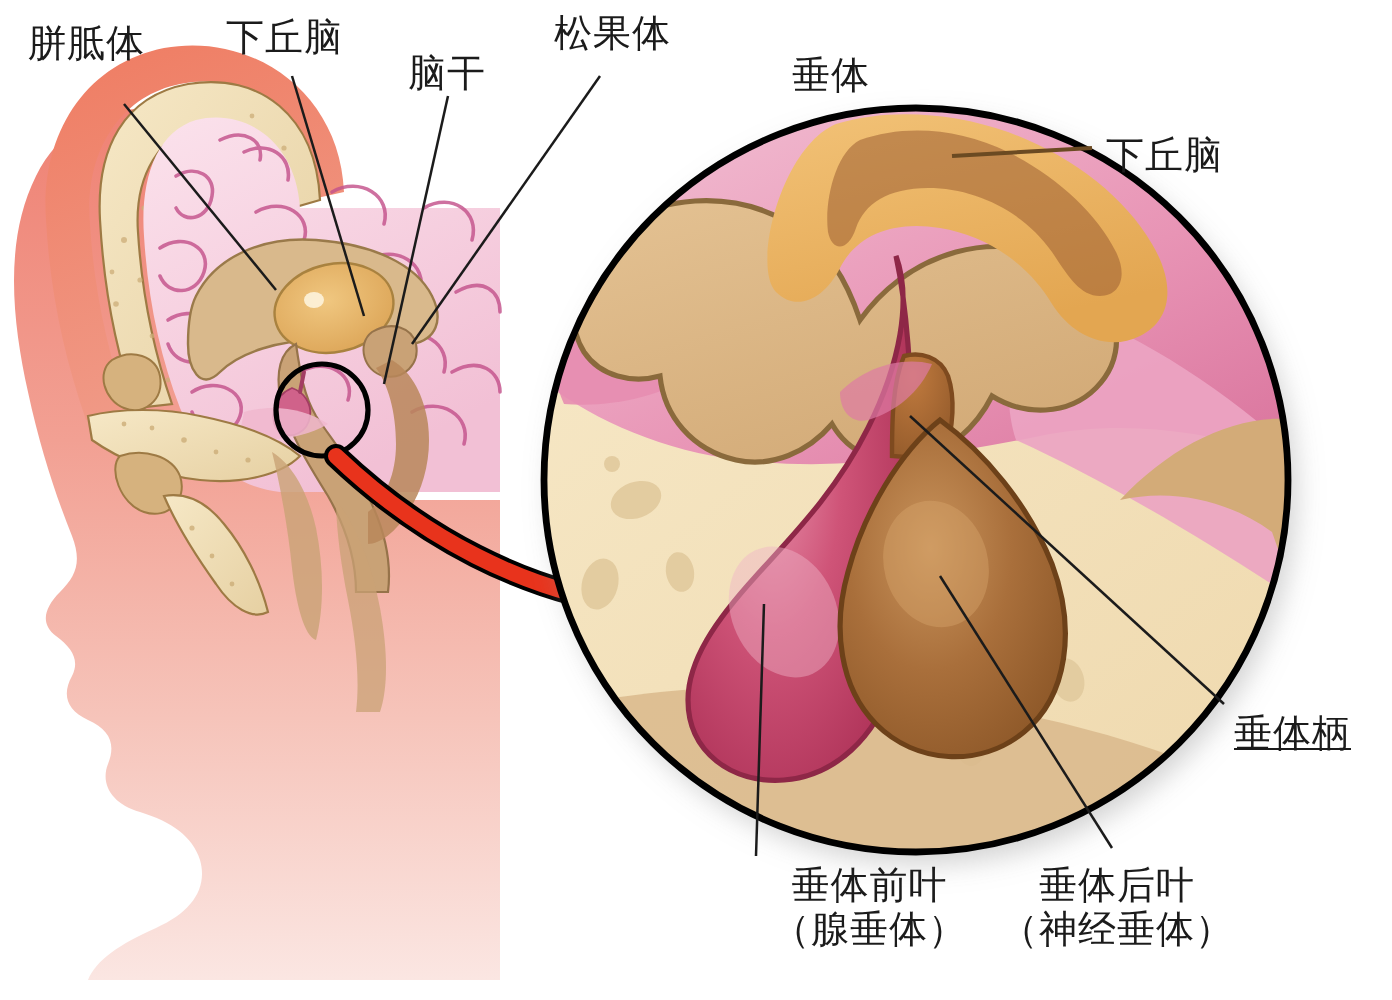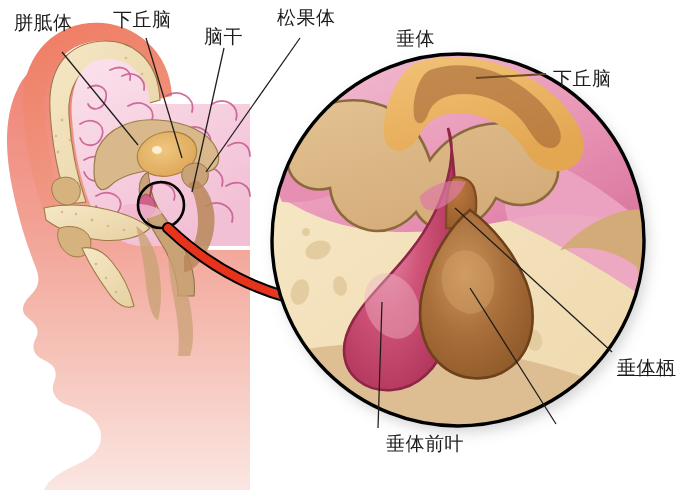--- a/index.html
+++ b/index.html
@@ -290,15 +290,18 @@
 <div class="lbl" style="left:113px; top:9px;">下丘脑</div>
 <div class="lbl" style="left:204px; top:28px;font-family:Liberation Mono, monospace;">脑干</div>
 <div class="lbl" style="left:277px; top:7px;">松果体</div>
 
 <div class="lbl" style="left:396px; top:28px;">垂体</div>
 <div class="lbl" style="left:553px; top:68px;">下丘脑</div>
 <div class="lbl" style="left:617px; top:357px;text-decoration:underline;">垂体柄</div>
 
 <div class="lbl two-line" style="left:345px; top:432px;margin-left:41px;">
   <div>垂体前叶</div>
+  <div>（腺垂体）</div>
 </div>
 <div class="lbl two-line" style="left:500px; top:432px;">
+  <div>垂体后叶</div>
+  <div>（神经垂体）</div>
 </div>
 
 </body></html>

